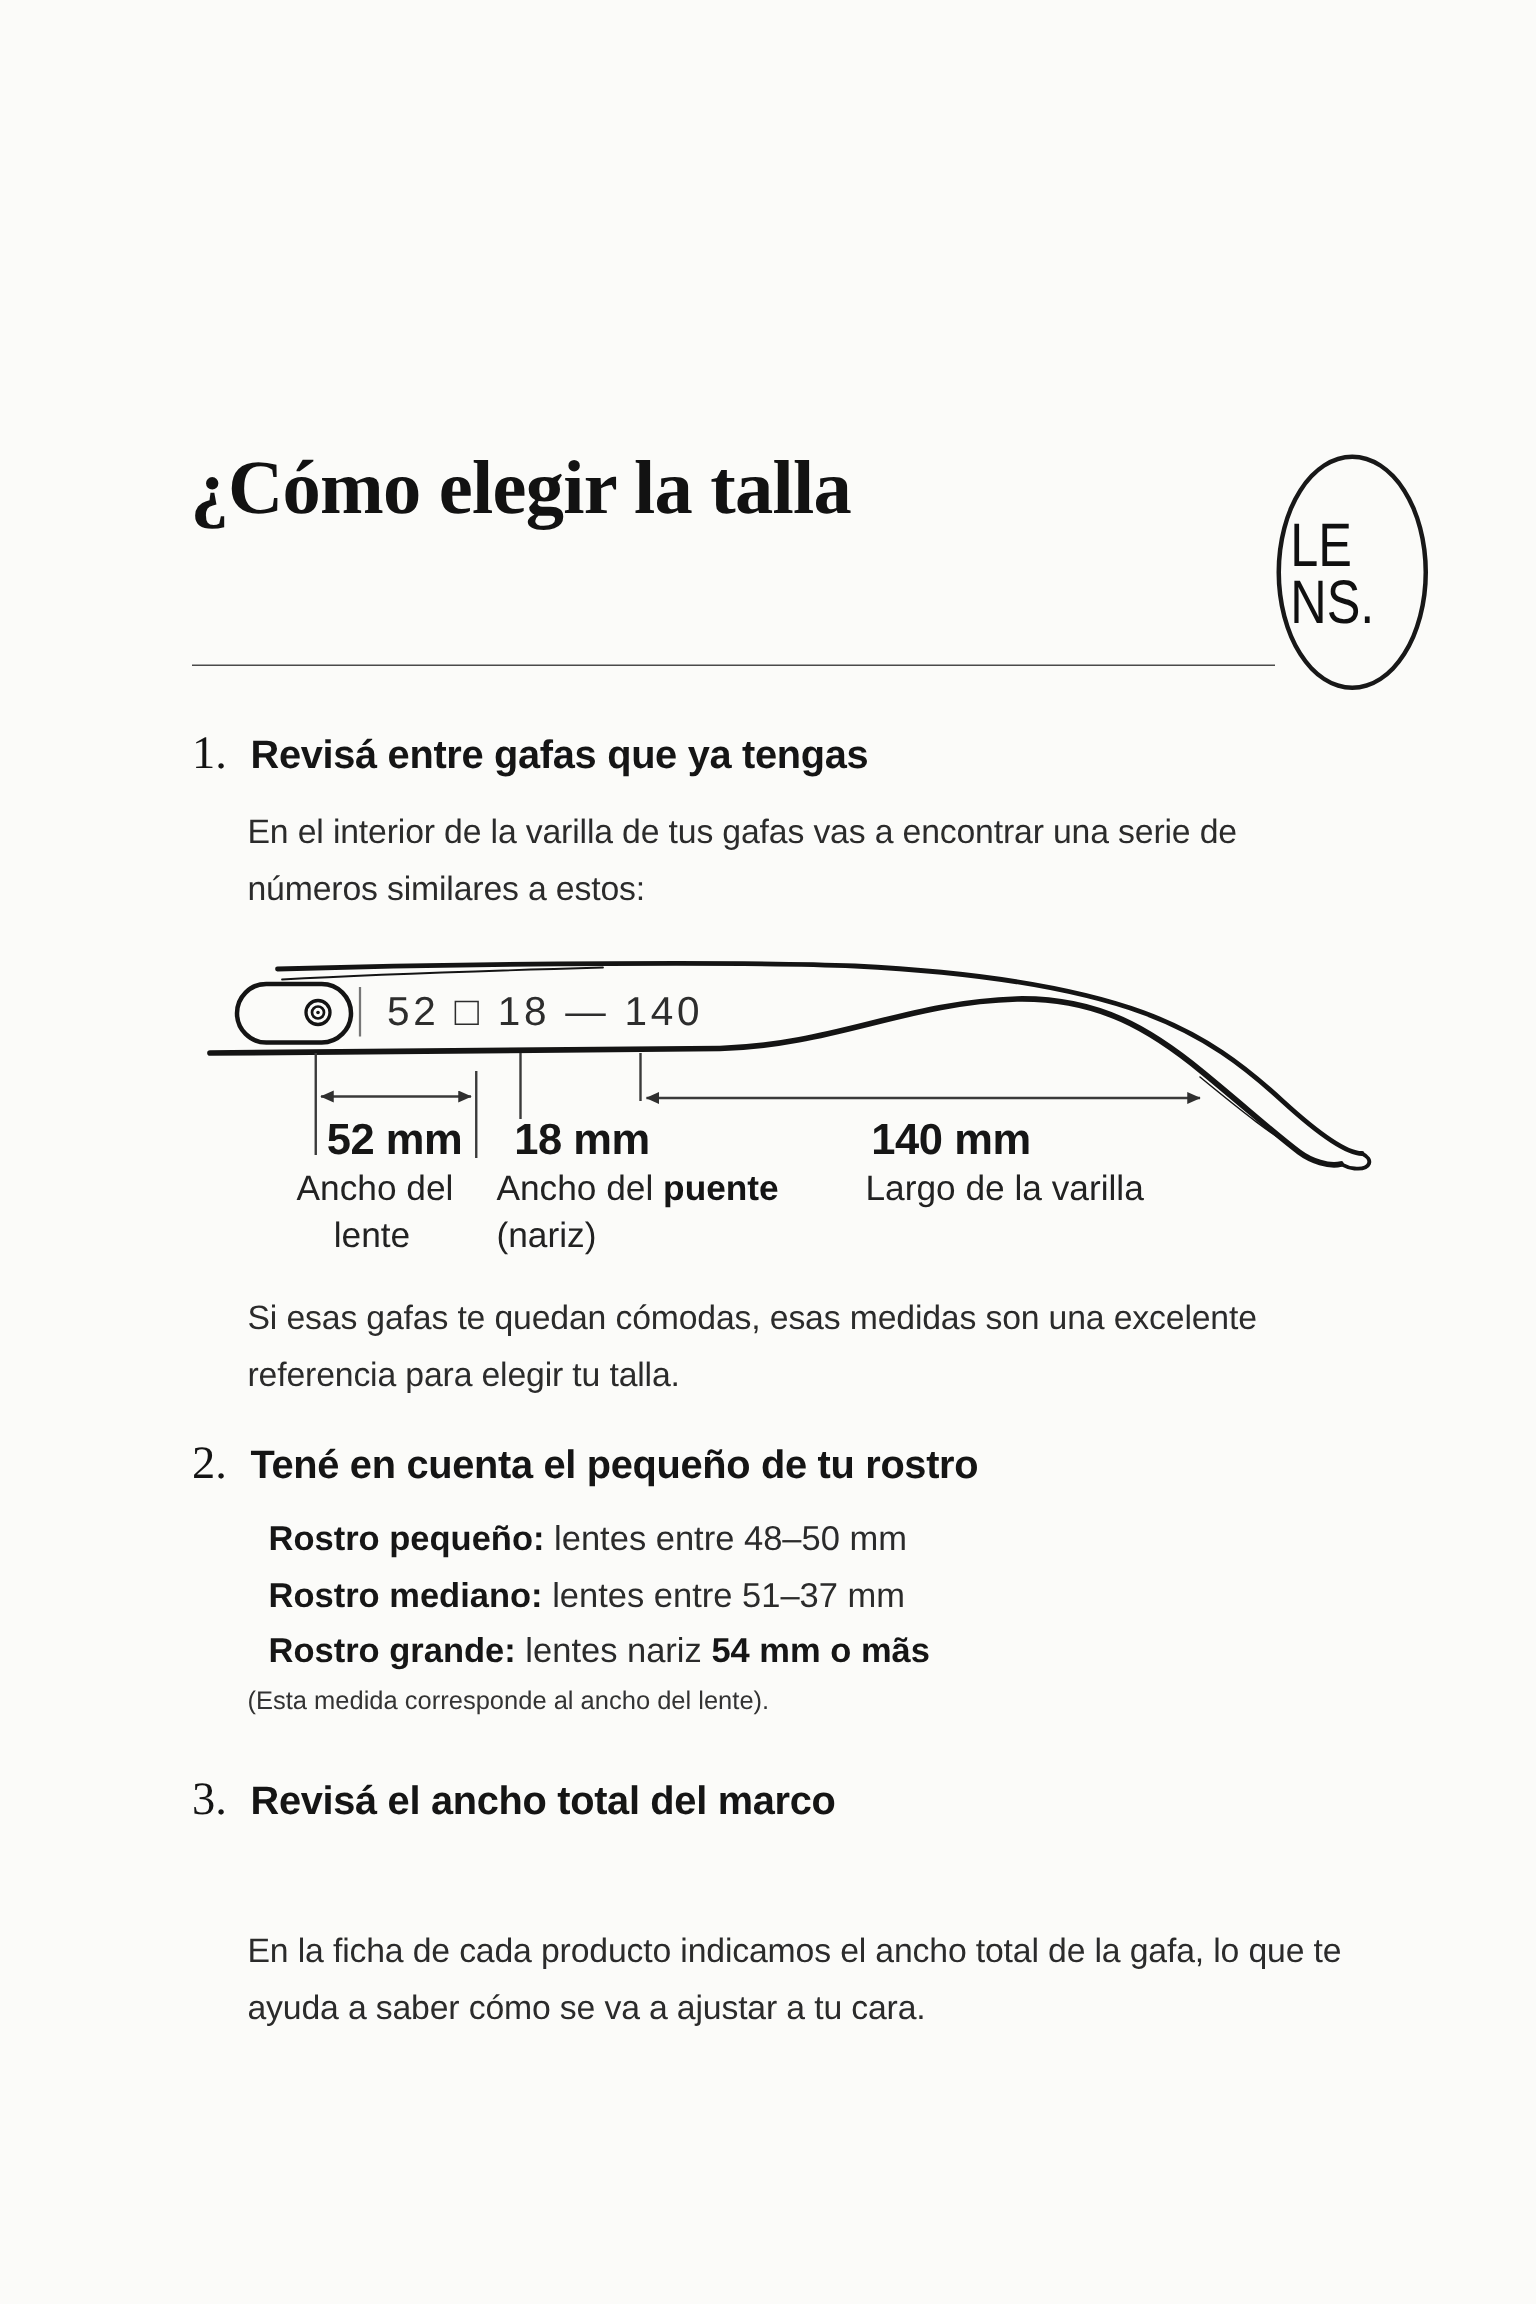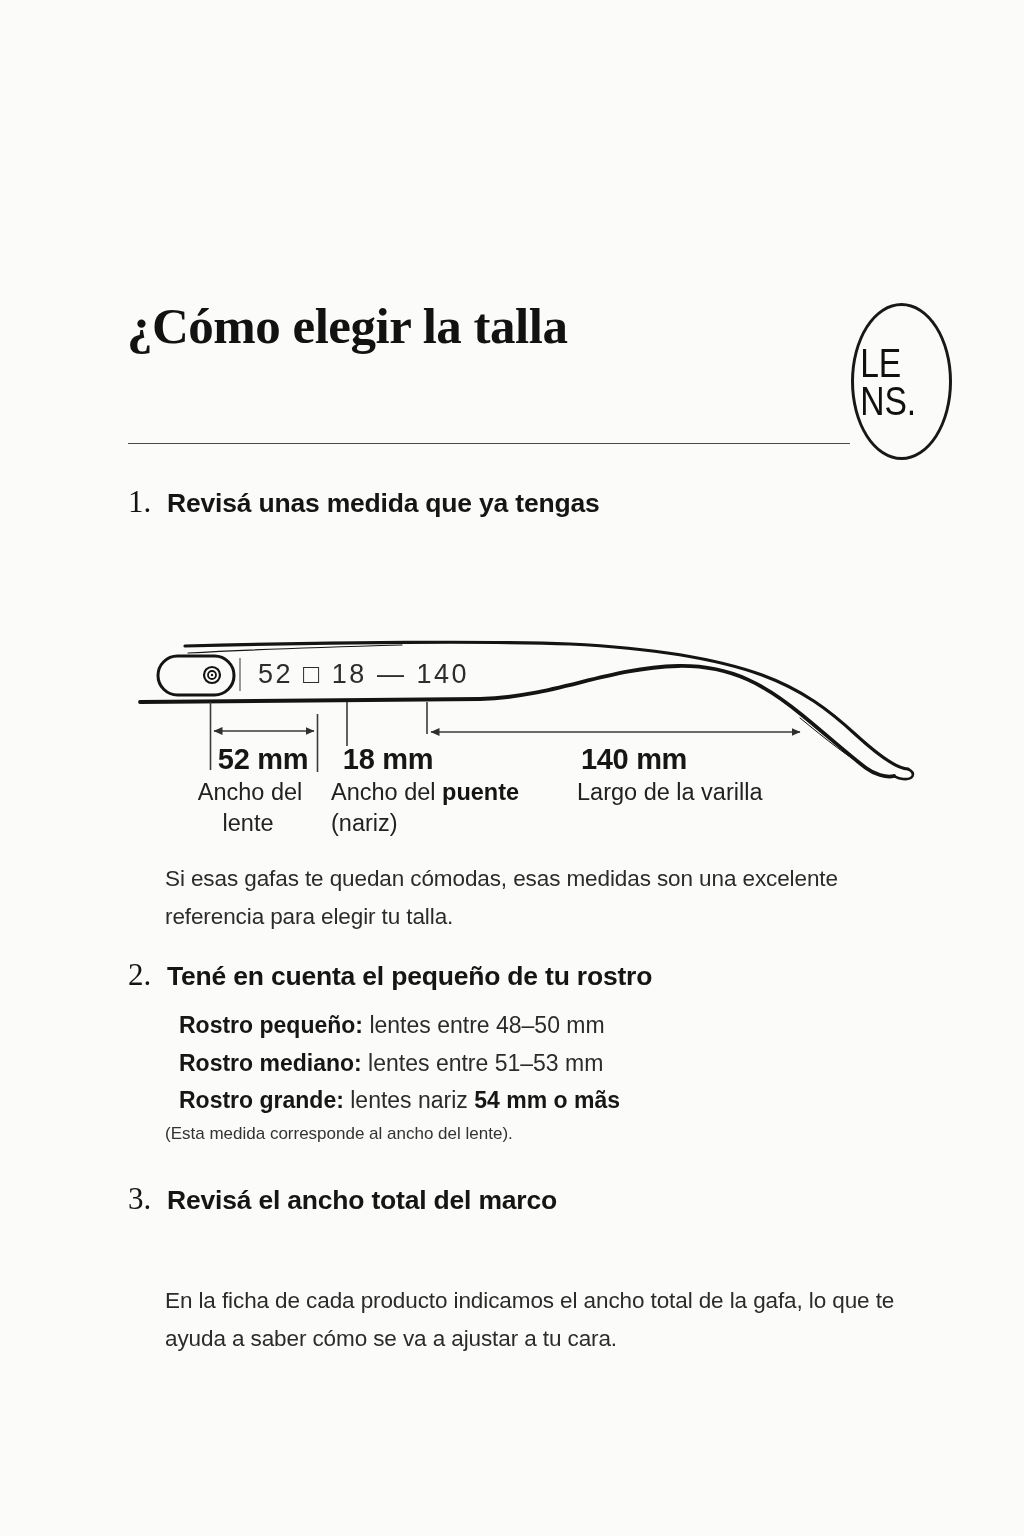--- a/index.html
+++ b/index.html
@@ -87,23 +87,24 @@
 
   <div class="logo">
     <div class="logo-text">
       <div>LE</div>
       <div>NS.</div>
     </div>
   </div>
 
   <div class="sec-head head-1">
     <span class="sec-num">1.</span>
-    <span class="sec-title">Revisá unas medida que ya tengas</span>
+    <span class="sec-title">Revisá entre gafas que ya tengas</span>
   </div>
 
+  <div class="para para-1">En el interior de la varilla de tus gafas vas a encontrar una serie de números similares a estos:</div>
 
   <svg class="diagram" width="830" height="235" viewBox="0 0 830 235">
     <defs>
       <marker id="ah" markerWidth="12" markerHeight="12" refX="8.5" refY="4" orient="auto-start-reverse" markerUnits="userSpaceOnUse">
         <path d="M0,0 L9,4 L0,8 Z" fill="#2f2f2f"></path>
       </marker>
     </defs>
 
     <g>
       <path class="stroke-ink" stroke-width="3.2" d="M85,26 C230,22 400,21 470,24 C550,28 615,38 662,55 C703,70 730,91 755,114 C778,135 797,149 808,149"></path>
@@ -147,21 +148,21 @@
 
   <div class="para para-after">Si esas gafas te quedan cómodas, esas medidas son una excelente referencia para elegir tu talla.</div>
 
   <div class="sec-head head-2">
     <span class="sec-num">2.</span>
     <span class="sec-title">Tené en cuenta el pequeño de tu rostro</span>
   </div>
 
   <div class="face-list">
     <div><b>Rostro pequeño:</b><span> lentes entre 48–50 mm</span></div>
-    <div><b>Rostro mediano:</b><span> lentes entre 51–53 mm</span></div>
+    <div><b>Rostro mediano:</b><span> lentes entre 51–37 mm</span></div>
     <div><b>Rostro grande:</b><span> lentes nariz </span><b>54 mm o mãs</b></div>
   </div>
 
   <div class="face-note">(Esta medida corresponde al ancho del lente).</div>
 
   <div class="sec-head head-3">
     <span class="sec-num">3.</span>
     <span class="sec-title">Revisá el ancho total del marco</span>
   </div>
 

